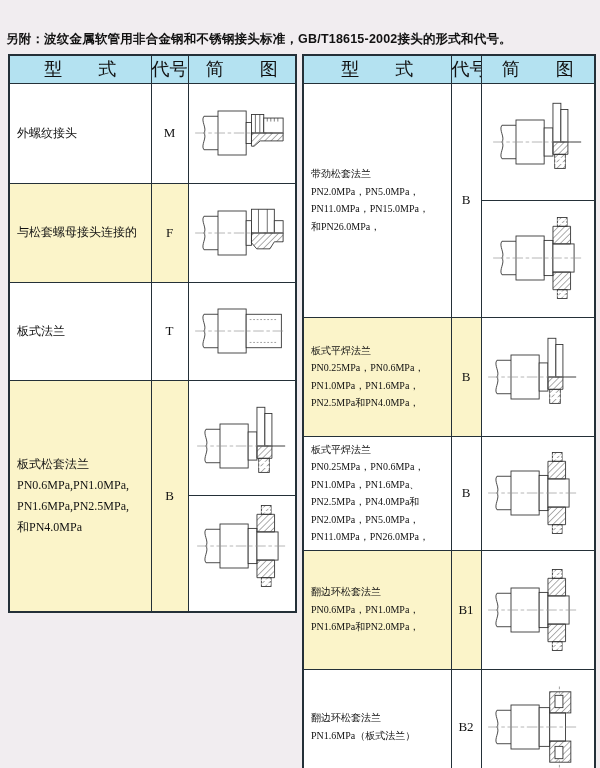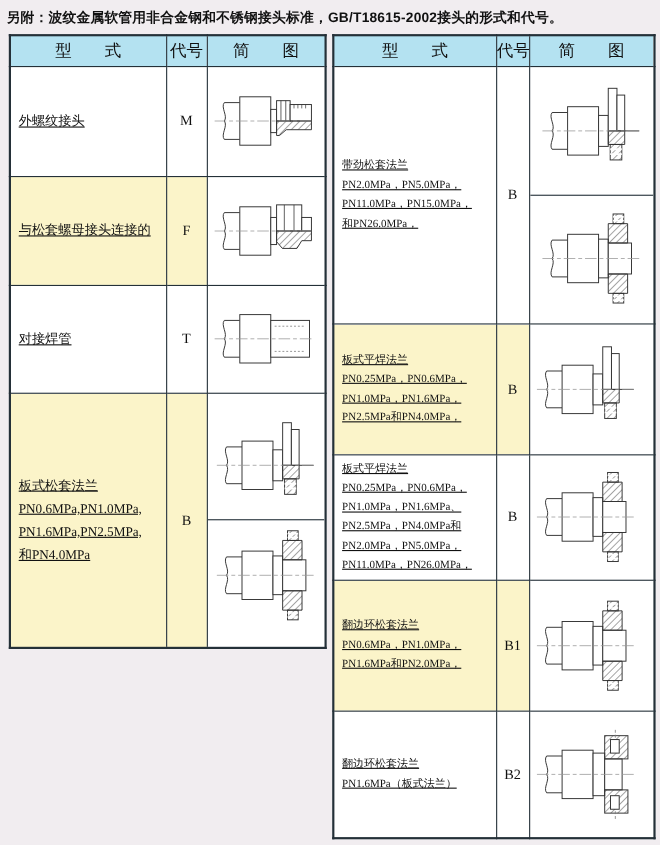--- a/index.html
+++ b/index.html
@@ -15,20 +15,21 @@
     background:var(--page-bg);
     font-family:"Liberation Sans",sans-serif;
     color:var(--ink);
   }
   .title{
     padding:8px 6px 6px 6px;
     font-size:12.5px;
     font-weight:600;
     letter-spacing:.2px;
     white-space:nowrap;
+    margin-top:23px;
   }
   .tables{
     display:flex;
     gap:5px;
     padding:0 8px;
     align-items:flex-start;
   }
   table{
     border-collapse:collapse;
     table-layout:fixed;
@@ -37,32 +38,31 @@
   }
   table.left{width:287px}
   table.right{width:292px}
   th,td{
     border:1px solid var(--border);
     vertical-align:middle;
     overflow:hidden;
   }
   th{
     background:var(--header-bg);
-    font-size:15px;
+    font-size:18px;
     font-weight:400;
     height:28px;
     white-space:pre;
   }
   td.type{
     font-family:"Liberation Serif","DejaVu Serif",serif;
     text-align:left;
     padding:4px 4px 4px 7px;
     white-space:pre-line;
     line-height:1.75;
-    text-decoration:underline;
   }
   table.left td.type{font-size:12px}
   table.right td.type{font-size:10px}
   td.code{
     font-family:"Liberation Serif","DejaVu Serif",serif;
     font-size:13px;
     text-align:center;
   }
   td.diag{
     background:#fff;
@@ -207,21 +207,21 @@
     <tr class="hl" style="height:99px">
       <td class="type">与松套螺母接头连接的</td>
       <td class="code">F</td>
       <td class="diag">
         <svg class="fig">
               <use href="#sym-f"></use>
             </svg>
       </td>
     </tr>
     <tr style="height:98px">
-      <td class="type">对接焊管</td>
+      <td class="type">板式法兰</td>
       <td class="code">T</td>
       <td class="diag">
         <svg class="fig">
               <use href="#sym-t"></use>
             </svg>
       </td>
     </tr>
     <tr class="hl" style="height:232px">
       <td class="type">板式松套法兰
 PN0.6MPa,PN1.0MPa,

